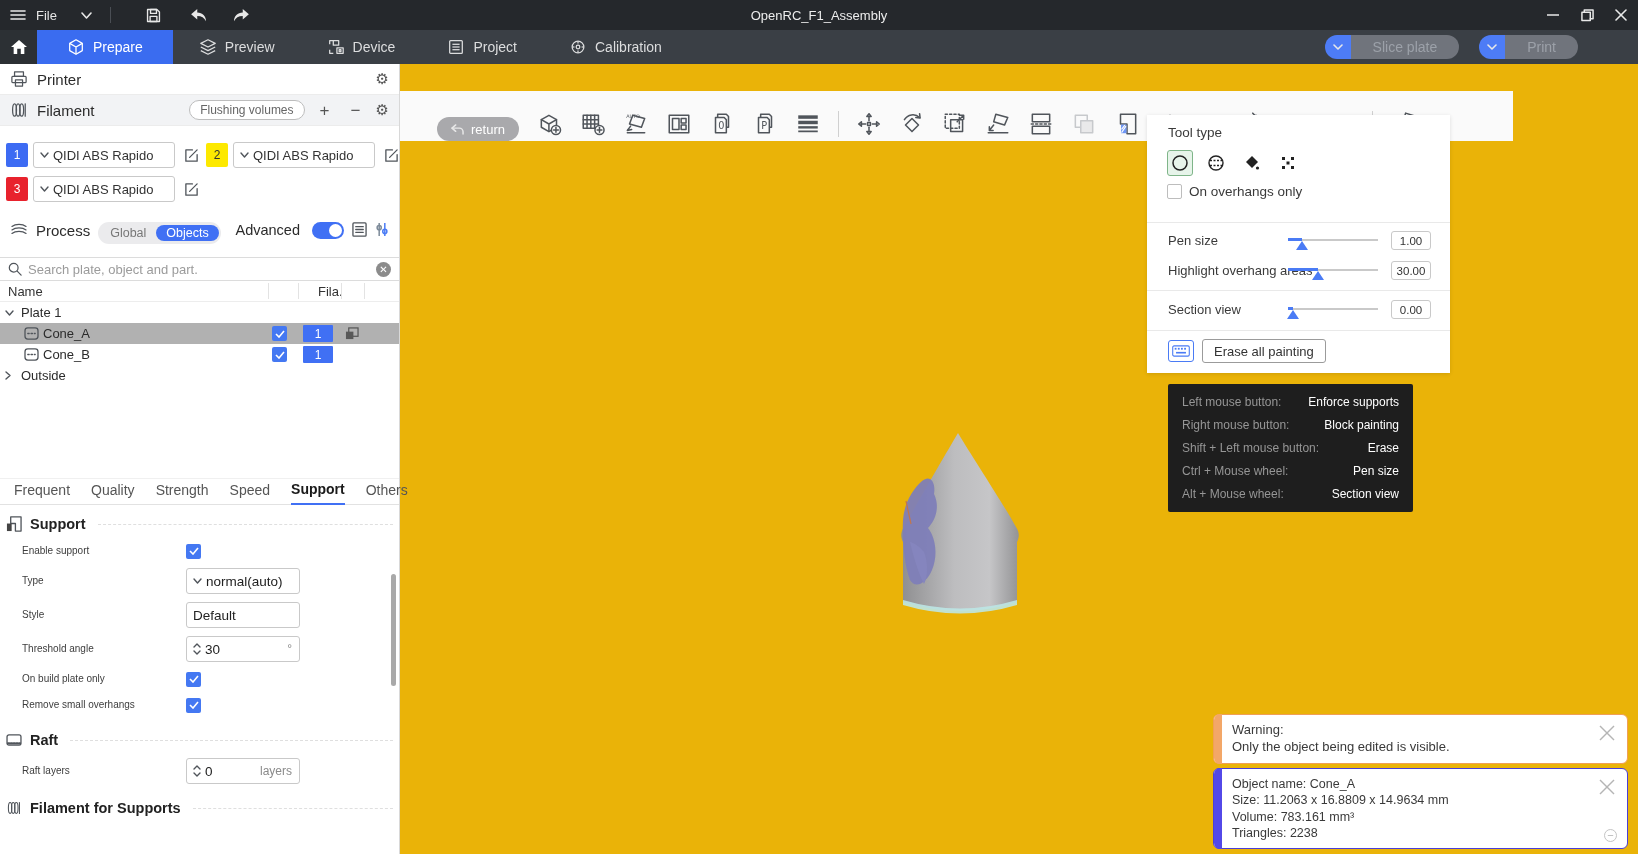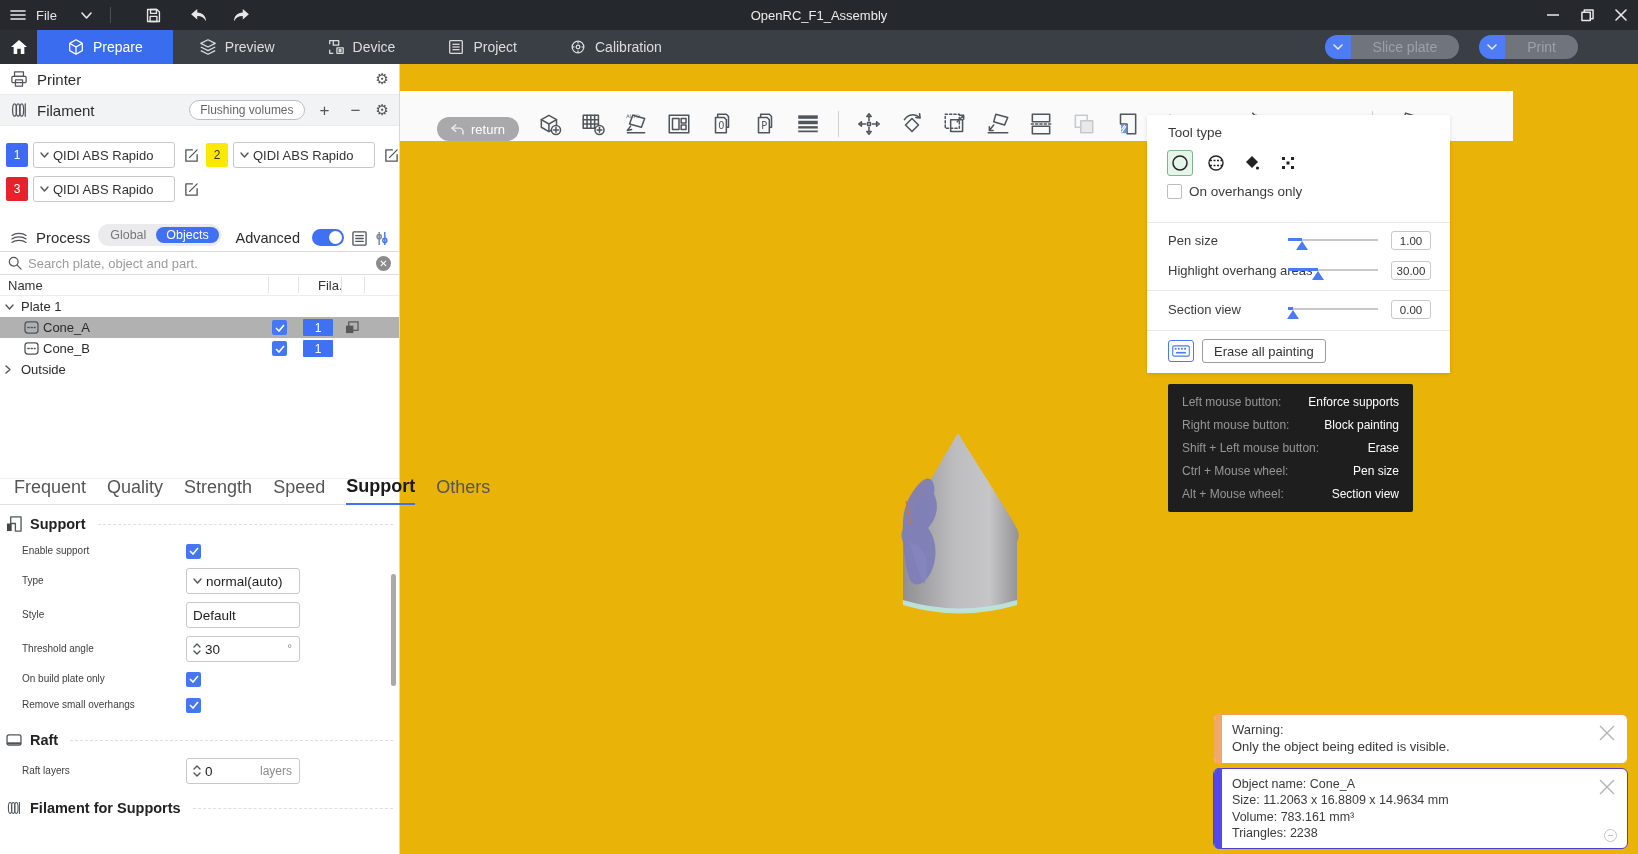--- a/index.html
+++ b/index.html
@@ -34,21 +34,21 @@
   .pill-btn { border:1px solid #BDBDBD; border-radius:11px; padding:2px 10px; font-size:12px; color:#666; background:#fff; cursor:pointer; }
   .pm { font-size:17px; color:#555; width:22px; text-align:center; cursor:pointer; line-height:1; }
   .gear { font-size:15px; color:#555; cursor:pointer; font-family:"DejaVu Sans",sans-serif; }
   .fil-head { background:#F2F3F5; }
   .fil-slots { position:relative; height:90px; }
   .fil-slot { position:absolute; display:flex; align-items:center; gap:5px; }
   .fil-badge { width:22px; height:24px; display:flex; align-items:center; justify-content:center; font-size:12px; border-radius:2px; }
   .fil-combo { width:142px; height:26px; border:1px solid #C9C9C9; border-radius:3px; background:#fff; display:flex; align-items:center; gap:4px; padding:0 6px; cursor:pointer; }
   .fil-combo span { font-size:13px; color:#333; white-space:nowrap; }
 
-  .proc-head { height:30px; padding:0 10px; display:flex; align-items:flex-end; gap:8px; }
+  .proc-head { height:30px; padding:0 10px; display:flex; align-items:flex-start; gap:8px; margin-top:6px; }
   .seg { background:#EBEBED; border-radius:12px; height:22px; display:flex; align-items:center; padding:2px; }
   .seg .opt { font-size:12.5px; color:#777; padding:1px 10px; border-radius:10px; cursor:pointer; }
   .seg .opt.on { background:#4070F4; color:#fff; }
   .adv { margin-left:auto; font-size:14.5px; color:#2b2b2b; }
   .toggle { width:32px; height:17px; background:#4070F4; border-radius:9px; position:relative; cursor:pointer; margin-left:4px; }
   .toggle .knob { position:absolute; right:2px; top:2px; width:13px; height:13px; border-radius:50%; background:#fff; }
   .mini-ic { cursor:pointer; display:flex; }
 
   .searchbar { height:24px; border-top:1px solid #DCDCDC; border-bottom:1px solid #DCDCDC; display:flex; align-items:center; padding:0 8px; gap:6px; }
   .searchbar input { flex:1; border:none; outline:none; font-size:13px; color:#444; font-family:inherit; }
@@ -62,21 +62,21 @@
   .trow { height:21px; display:flex; align-items:center; position:relative; font-size:13px; color:#2b2b2b; cursor:pointer; }
   .trow.sel { background:#B1B1B1; }
   .trow .chev { width:12px; margin-left:5px; display:flex; }
   .trow .lbl { margin-left:4px; }
   .trow .obj-ic { margin-left:24px; display:flex; }
   .cbx { position:absolute; left:272px; width:15px; height:15px; background:#4478F2; border-radius:2px; display:flex; align-items:center; justify-content:center; }
   .fbadge { position:absolute; left:303px; width:30px; height:17px; background:#4070F4; color:#fff; font-size:12px; display:flex; align-items:center; justify-content:center; border-radius:1px; }
   .row-copy { position:absolute; left:345px; display:flex; }
 
   .settabs { position:absolute; left:0; top:414px; width:399px; height:27px; border-bottom:1px solid #E2E2E2; border-top:1px solid #F0F0F0; display:flex; align-items:flex-end; gap:21px; padding:0 14px; }
-  .settab { font-size:18px; color:#555; padding-bottom:6px; cursor:pointer; }
+  .settab { font-size:14px; color:#555; padding-bottom:6px; cursor:pointer; }
   .settab.on { color:#1a1a1a; font-weight:bold; border-bottom:2.5px solid #4070F4; margin-bottom:-1px; }
 
   .settings { position:absolute; left:0; top:442px; width:399px; height:348px; overflow:hidden; }
   .cat { display:flex; align-items:center; gap:8px; padding:10px 6px 6px 6px; }
   .cat .ct { font-size:14.5px; font-weight:bold; color:#222; }
   .cat .dash { flex:1; border-top:1px dashed #DFDFDF; margin-left:4px; }
   .srow { display:flex; align-items:center; padding:4px 0 4px 22px; min-height:26px; }
   .srow .sl { width:164px; font-size:10px; color:#3d3d3d; line-height:1.25; }
   .ctrl { width:114px; height:26px; border:1px solid #C9C9C9; border-radius:3px; background:#fff; display:flex; align-items:center; padding:0 6px; gap:4px; position:relative; }
   .ctrl .cv { font-size:13.5px; color:#222; }

